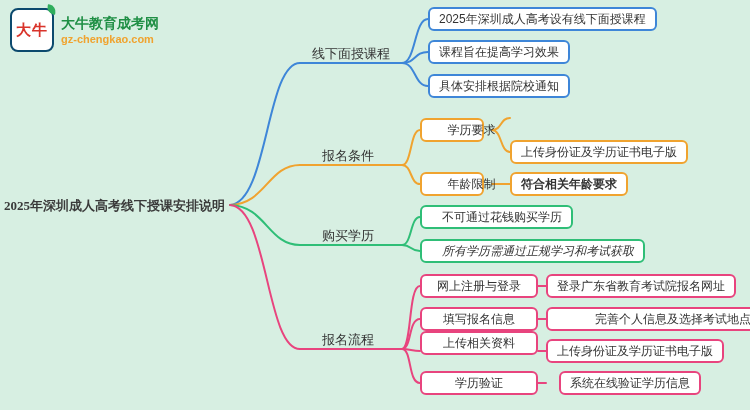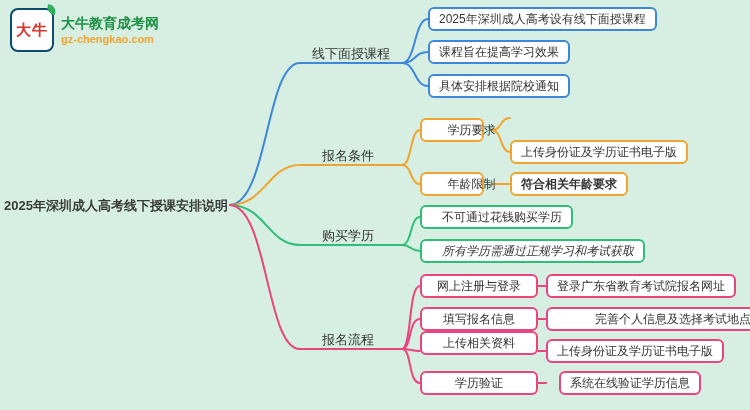--- a/index.html
+++ b/index.html
@@ -95,21 +95,21 @@
     <div class="logo-mark">
       <span class="logo-mark-text">大牛</span>
       <span class="logo-leaf"></span>
     </div>
     <div class="logo-text">
       <div class="logo-name">大牛教育成考网</div>
       <div class="logo-url">gz-chengkao.com</div>
     </div>
   </div>
 
-  <div class="root" style="left:4px;top:197px;">2025年深圳成人高考线下授课安排说明</div>
+  <div class="root" style="left:4px;top:197px;font-family:Liberation Serif, serif;">2025年深圳成人高考线下授课安排说明</div>
 
   <div class="branch-label" style="left:312px;top:45px;">线下面授课程</div>
   <div class="branch-label" style="left:322px;top:147px;">报名条件</div>
   <div class="branch-label" style="left:322px;top:227px;">购买学历</div>
   <div class="branch-label" style="left:322px;top:331px;text-align:right;">报名流程</div>
 
   <div class="box blue" style="left:428px;top:7px;">2025年深圳成人高考设有线下面授课程</div>
   <div class="box blue" style="left:428px;top:40px;">课程旨在提高学习效果</div>
   <div class="box blue" style="left:428px;top:74px;">具体安排根据院校通知</div>
 

